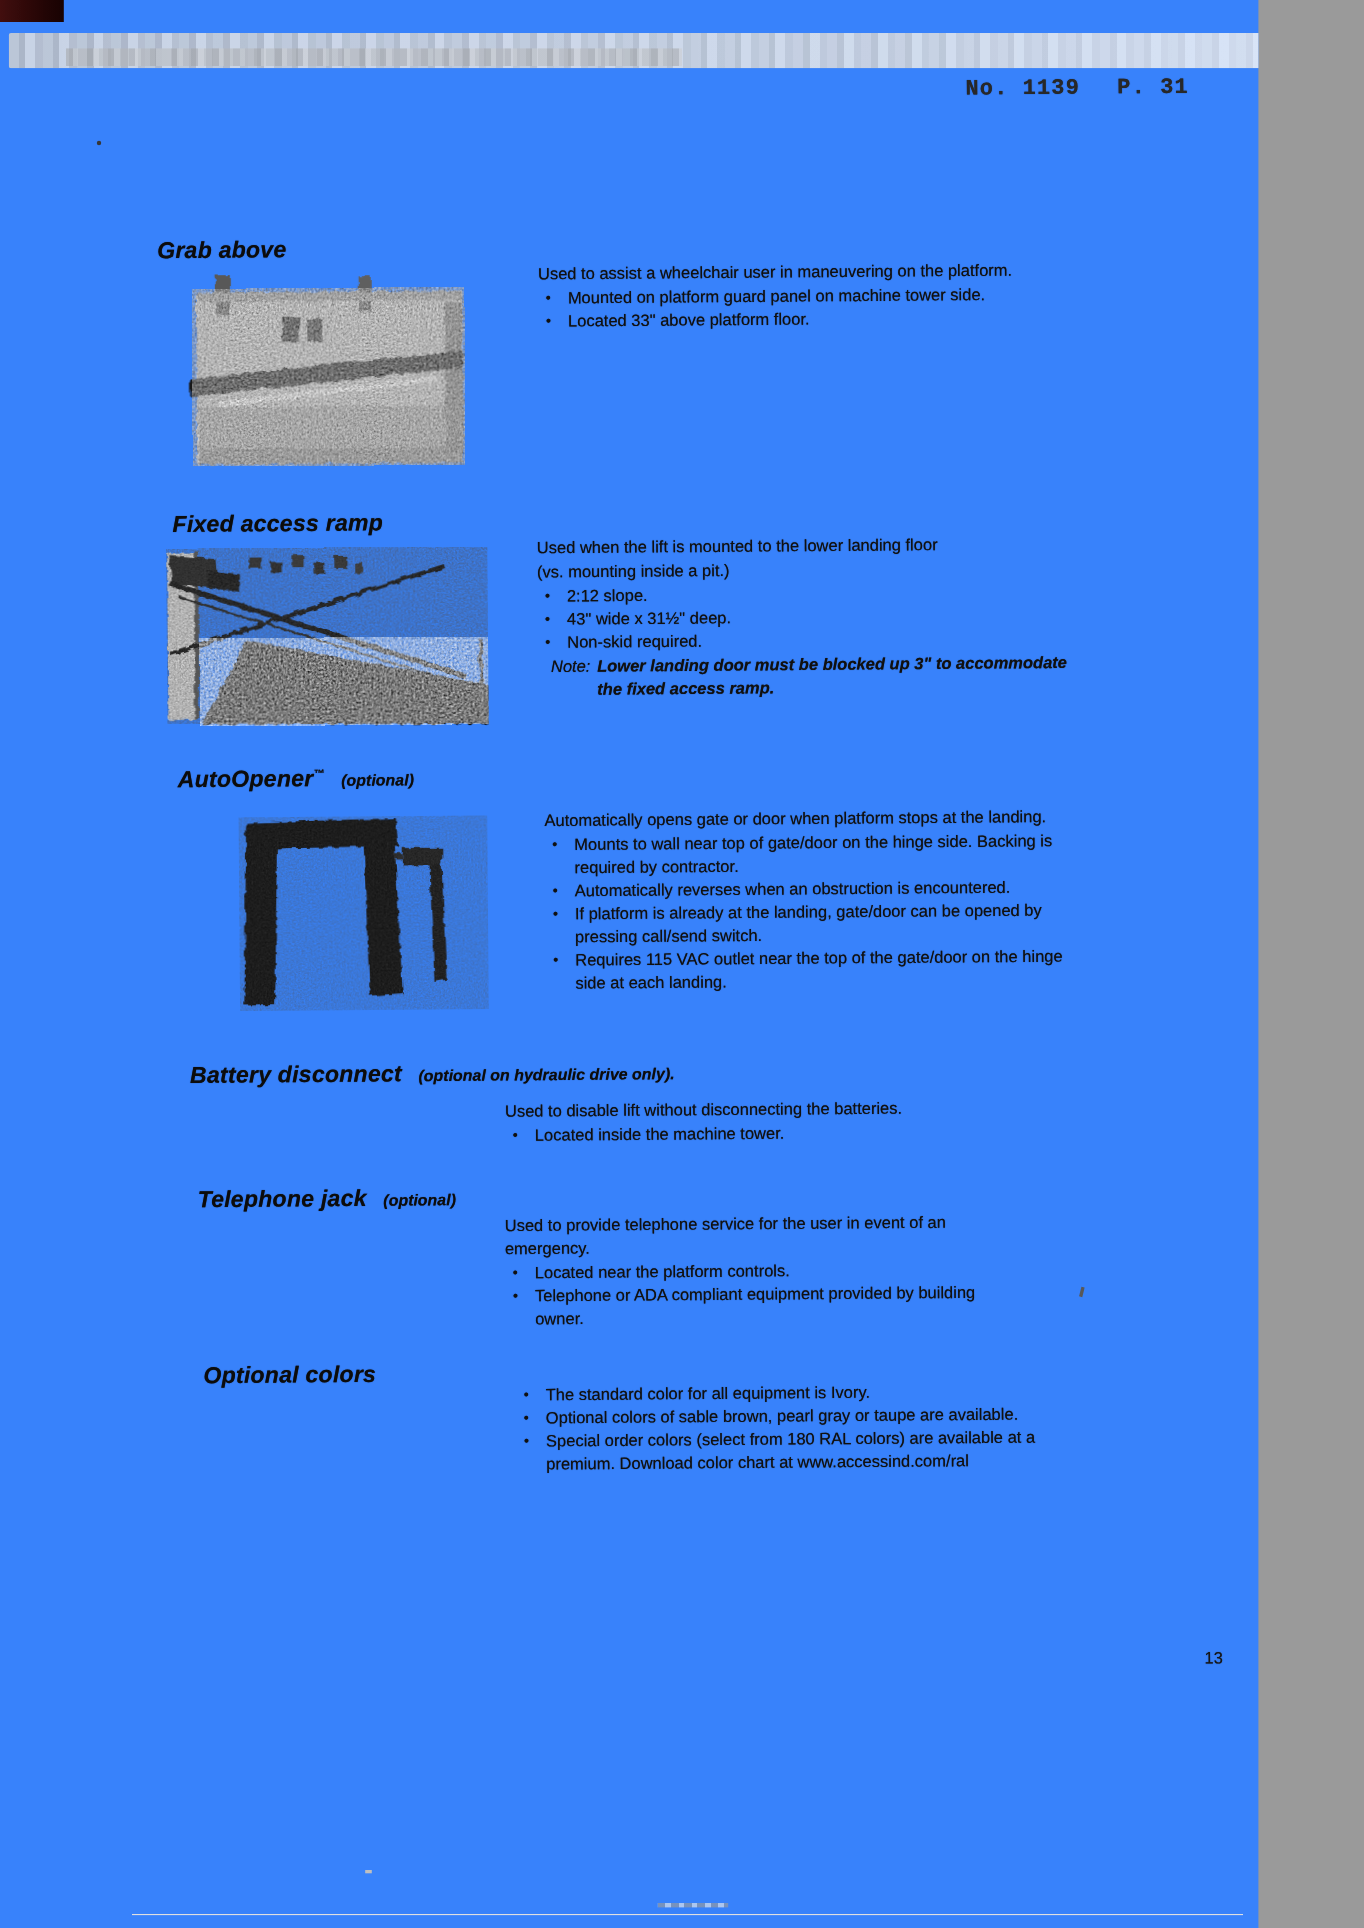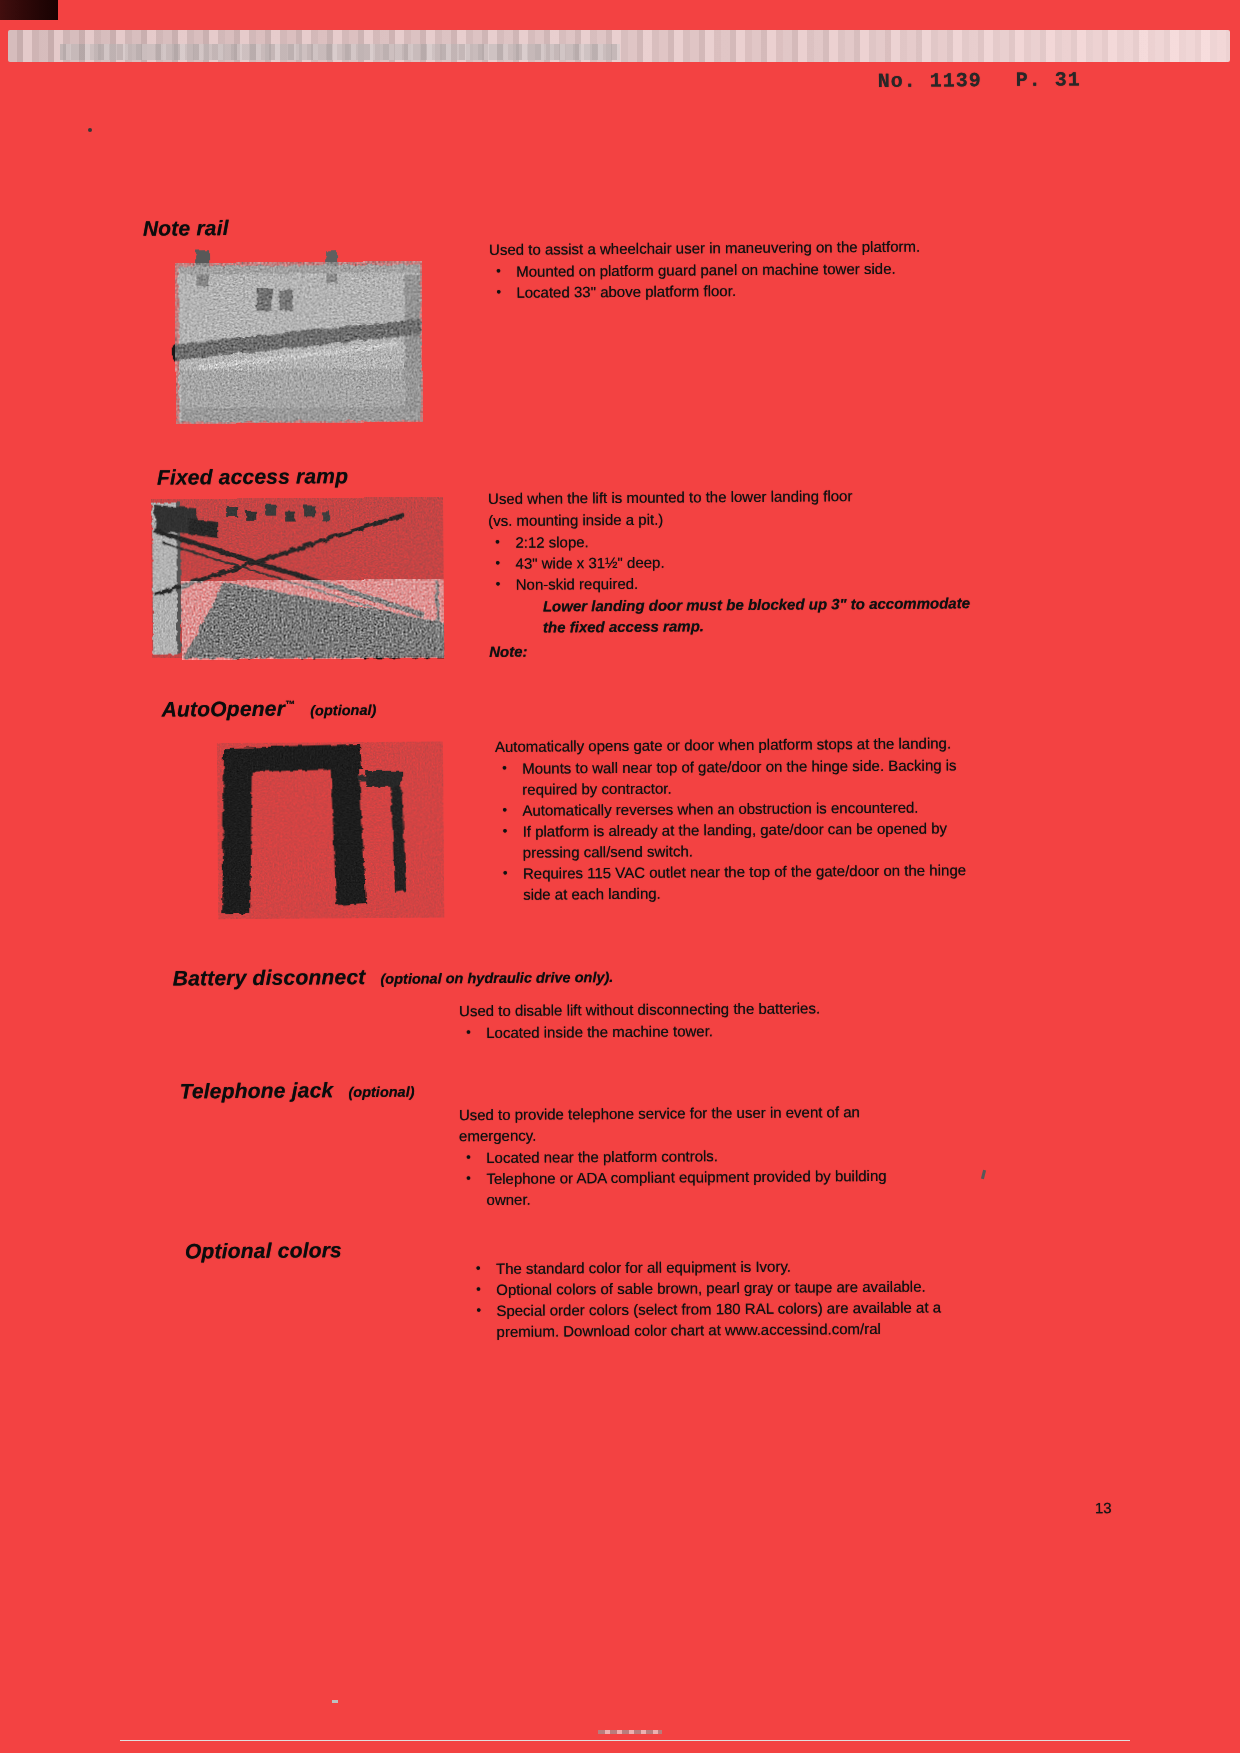--- a/index.html
+++ b/index.html
@@ -1,17 +1,17 @@
 <!DOCTYPE html>
 <html><head>
 <meta charset="utf-8">
 <style>
   html,body{margin:0;padding:0;background:#9a9a9a;}
   .page{
-    position:relative;width:1240px;height:1753px;background:#ef4444;
+    position:relative;width:1144px;height:1753px;background:#3b82f6;
     overflow:hidden;font-family:"Liberation Sans",sans-serif;color:#161616;
     filter:contrast(1.04) blur(0.25px);
   }
   .content{position:absolute;inset:0;transform:rotate(-0.45deg);transform-origin:620px 880px;}
   .abs{position:absolute;}
   .scan-text{text-shadow:0 0 0.8px rgba(25,25,25,0.8);}
 
   
   .corner-mark{left:0;top:0;width:58px;height:20px;
     background:linear-gradient(90deg,#441212 0%,#2a0b0b 60%,#1c0707 100%);}
@@ -32,21 +32,21 @@
   .h .qual{font-size:14.5px;font-weight:700;margin-left:9px;letter-spacing:0;}
   .h sup{font-size:10px;}
 
   
   .tb{font-size:15px;line-height:21px;color:#141414;}
   .tb .intro{margin:0 0 1px 0;}
   .tb ul{list-style:none;margin:0;padding:0;}
   .tb li{position:relative;padding-left:27px;}
   .tb li .blt{position:absolute;left:7px;top:-1px;font-size:13px;}
   .note{position:relative;padding-left:54px;font-style:italic;font-weight:600;margin-top:1px;}
-  .note .nlabel{position:absolute;left:0;top:0;font-weight:700;margin-top:45px;}
+  .note .nlabel{position:absolute;left:12px;top:0;font-weight:400;}
 
   .s1-title{left:148px;top:213px;}
   .fig1{left:172px;top:246px;width:262px;height:178px;}
   .s1-text{left:494px;top:238px;width:482px;}
 
   .s2-title{left:160px;top:462px;}
   .fig2{left:154px;top:492px;width:292px;height:166px;}
   .s2-text{left:491px;top:487px;width:500px;}
 
   .s3-title{left:163px;top:694px;}
@@ -108,21 +108,21 @@
   <div class="abs line-b"></div>
 
   <div class="content">
 
     <div class="abs fax-header scan-text">
       <span>No. 1139</span>
       <span>P. 31</span>
     </div>
 
     <div class="abs h scan-text s1-title">
-      <span>Note rail</span>
+      <span>Grab above</span>
     </div>
 
     <figure class="abs fig1">
       <svg viewBox="0 0 262 178" width="262" height="178">
         <g filter="url(#rough)">
           <rect x="10" y="16" width="242" height="156" fill="#c9c9c9"></rect>
           <rect x="28" y="0" width="13" height="36" fill="#5a5a5a"></rect>
           <rect x="158" y="2" width="11" height="32" fill="#606060"></rect>
           <rect x="12" y="16" width="240" height="8" fill="#9d9d9d"></rect>
           <rect x="236" y="26" width="16" height="136" fill="#7a7a7a"></rect>

